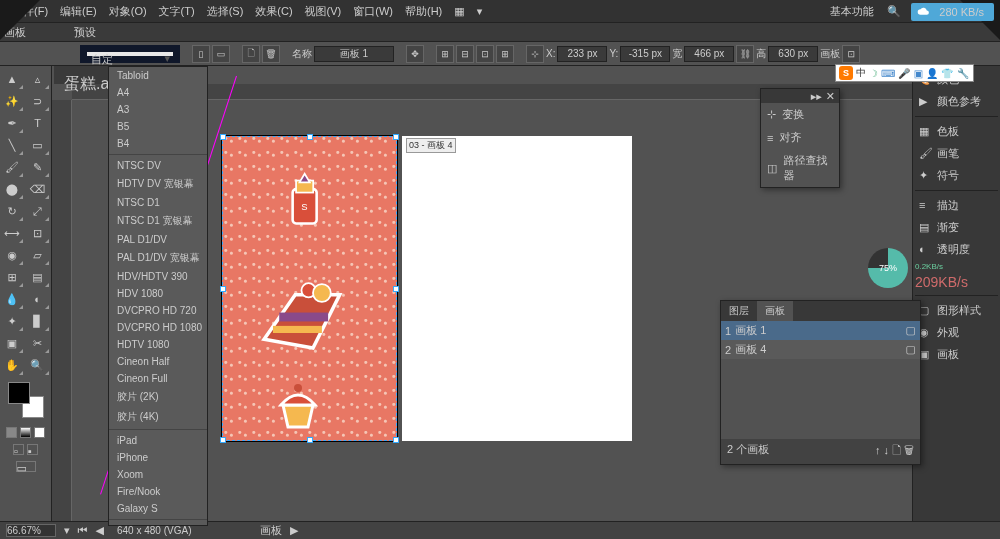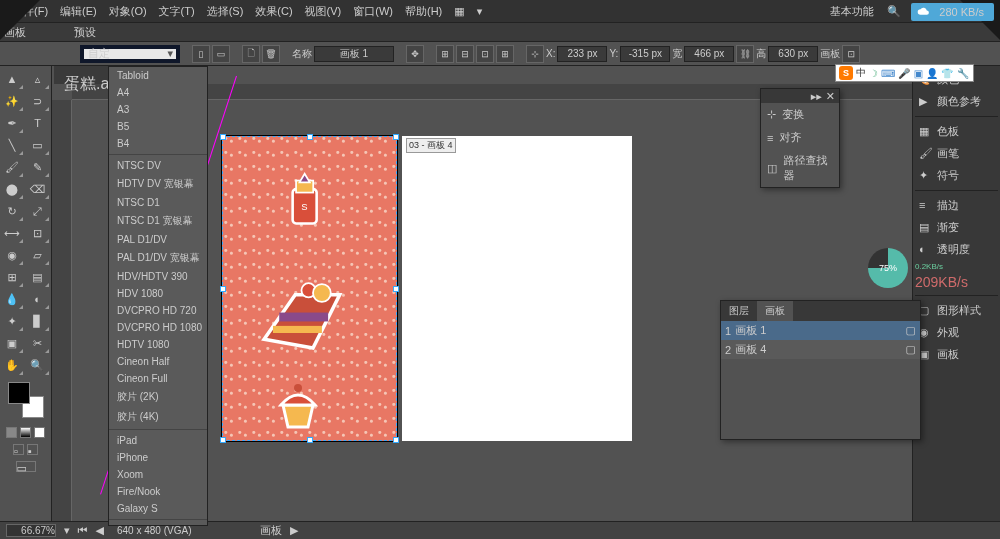--- a/index.html
+++ b/index.html
@@ -6,21 +6,21 @@
 body{background:#323232;width:1000px;height:539px;overflow:hidden;position:relative}
 .menubar{height:22px;background:#323232;display:flex;align-items:center;padding:0 8px;gap:4px}
 .menubar span{padding:2px 4px;cursor:pointer}
 .topright{position:absolute;right:6px;top:2px;display:flex;gap:6px;align-items:center}
 .cloud-badge{background:#4fa8d8;color:#fff;padding:1px 6px;border-radius:2px;display:flex;align-items:center;gap:4px}
 .cloud-badge svg{width:14px;height:10px}
 .toolbar2{height:20px;background:#3a3a3a;border-top:1px solid #222;border-bottom:1px solid #222;display:flex;align-items:center;padding:0 4px;gap:4px}
 .control-bar{height:24px;background:#525252;border-bottom:1px solid #222;display:flex;align-items:center;padding:0 4px;gap:2px}
 .control-bar .lbl{font-size:10px}
 .control-bar input{background:#3a3a3a;border:1px solid #222;color:#ccc;font-size:10px;width:50px;height:16px;text-align:center}
-.control-bar .drop{background:#e8e8e8;color:#222;border:4px solid #0f172a;height:18px;display:flex;align-items:center;padding:0 16px 0 4px;position:relative;cursor:pointer;min-width:100px}
+.control-bar .drop{background:#e8e8e8;color:#222;border:7px solid #0f172a;height:18px;display:flex;padding:0 16px 0 4px;position:relative;cursor:pointer;min-width:100px}
 .control-bar .drop::after{content:"▾";position:absolute;right:3px;color:#555}
 .control-bar .sp{width:8px}
 .control-bar .btn-sq{width:18px;height:18px;border:1px solid #666;background:#444;display:flex;align-items:center;justify-content:center;cursor:pointer;font-size:9px}
 .main{position:absolute;top:66px;left:0;right:0;bottom:18px;display:flex}
 .left-tools{width:52px;background:#525252;border-right:1px solid #222;display:flex;flex-direction:column;padding:2px 0}
 .tool-grid{display:grid;grid-template-columns:1fr 1fr;gap:0}
 .tool-grid div{width:24px;height:22px;display:flex;align-items:center;justify-content:center;cursor:pointer;position:relative}
 .tool-grid div.tri::after{content:"";position:absolute;right:1px;bottom:1px;border:2px solid transparent;border-right-color:#999;border-bottom-color:#999}
 .color-swatch{margin:6px auto;width:36px;height:36px;position:relative}
 .color-swatch .f{width:22px;height:22px;background:#000;border:1px solid #888;position:absolute;left:0;top:0}
@@ -52,21 +52,21 @@
 .fp-transform .row{padding:4px 6px;display:flex;align-items:center;gap:6px;cursor:pointer}
 .fp-layers{left:720px;top:300px;width:201px}
 .fp-layers .tabs{display:flex;background:#383838}
 .fp-layers .tabs span{padding:3px 8px;font-size:10px;cursor:pointer}
 .fp-layers .tabs span.act{background:#525252}
 .fp-layers .layer-row{display:flex;align-items:center;padding:2px 4px;gap:4px;background:#5a5a5a}
 .fp-layers .layer-row.sel{background:#4a6a8a}
 .fp-layers .ftr{padding:3px 6px;font-size:10px;background:#424242;display:flex;justify-content:space-between}
 .opacity-dial{position:absolute;right:92px;top:248px;width:40px;height:40px;border-radius:50%;background:conic-gradient(#5ba 0 270deg,#333 270deg);display:flex;align-items:center;justify-content:center;font-size:9px;color:#fff}
 .statusbar{position:absolute;bottom:0;left:0;right:0;height:18px;background:#424242;border-top:1px solid #222;display:flex;align-items:center;padding:0 6px;gap:8px;font-size:10px}
-.statusbar input{background:#333;border:1px solid #666;color:#ccc;width:50px;font-size:10px;text-align:right}
+.statusbar input{background:#333;border:1px solid #666;color:#ccc;width:50px;font-size:10px;text-align:left}
 .sogou-bar{position:absolute;left:835px;top:64px;height:18px;background:#fff;border:1px solid #888;display:flex;align-items:center;gap:3px;padding:0 3px;z-index:10}
 .sogou-bar .s{width:14px;height:14px;background:#ff7a00;color:#fff;border-radius:3px;display:flex;align-items:center;justify-content:center;font-weight:bold;font-size:9px}
 .sogou-bar span{font-size:10px}
 .corner{position:absolute;width:40px;height:40px;background:#1a1a1a}
 .c-tl{top:0;left:0;clip-path:polygon(0 0,100% 0,0 100%)}
 .c-tr{top:0;right:0;clip-path:polygon(0 0,100% 0,100% 100%)}
 .c-bl{bottom:0;left:0;clip-path:polygon(0 0,0 100%,100% 100%)}
 .c-br{bottom:0;right:0;clip-path:polygon(100% 0,100% 100%,0 100%)}
 </style>
 </head>
@@ -345,20 +345,24 @@
       <span>1</span>
       <span>画板 1</span>
       <span style="margin-left:auto">▢</span>
     </div>
   <div class="layer-row">
       <span>2</span>
       <span>画板 4</span>
       <span style="margin-left:auto">▢</span>
     </div>
   <div style="height:80px"></div>
+  <div class="ftr">
+      <span>2 个画板</span>
+      <span><span>↑</span> <span>↓</span> <span>🗋</span> <span>🗑</span></span>
+    </div>
 </div>
 
 <div class="opacity-dial">75%</div>
 
 <div class="sogou-bar">
   <div class="s">S</div>
   <span style="color:#333">中</span>
   <span style="color:#4a7">☽</span>
   <span style="color:#48c">⌨</span>
   <span style="color:#48c">🎤</span>

